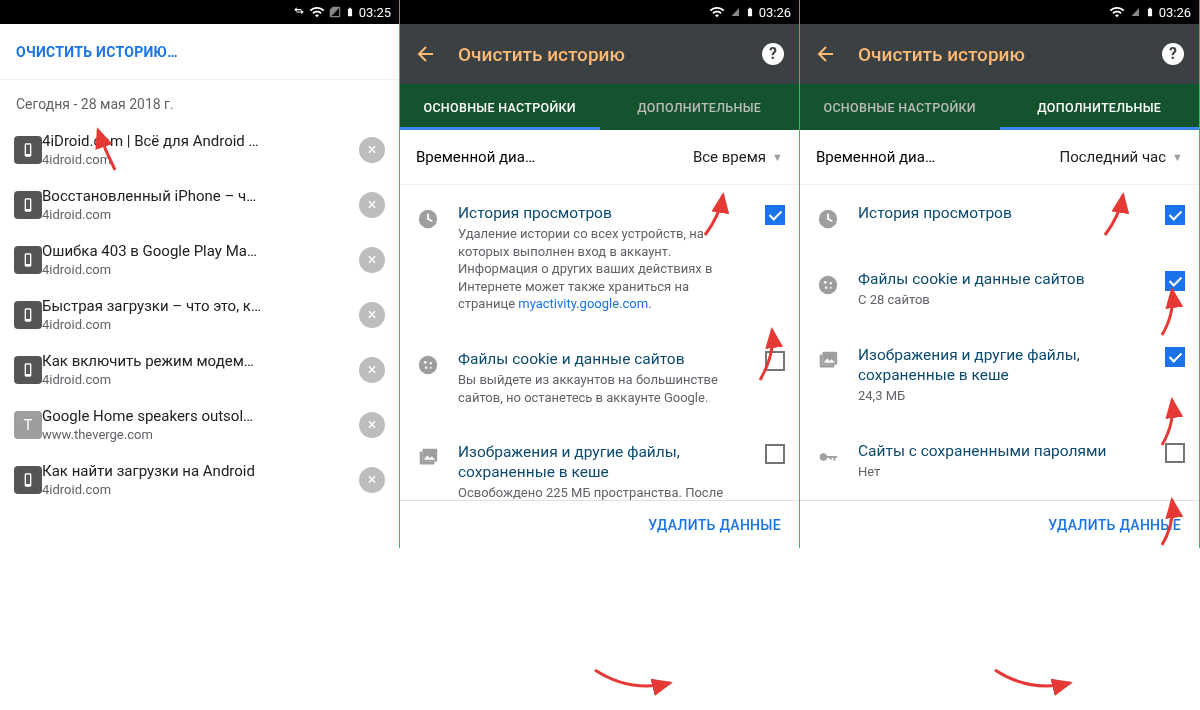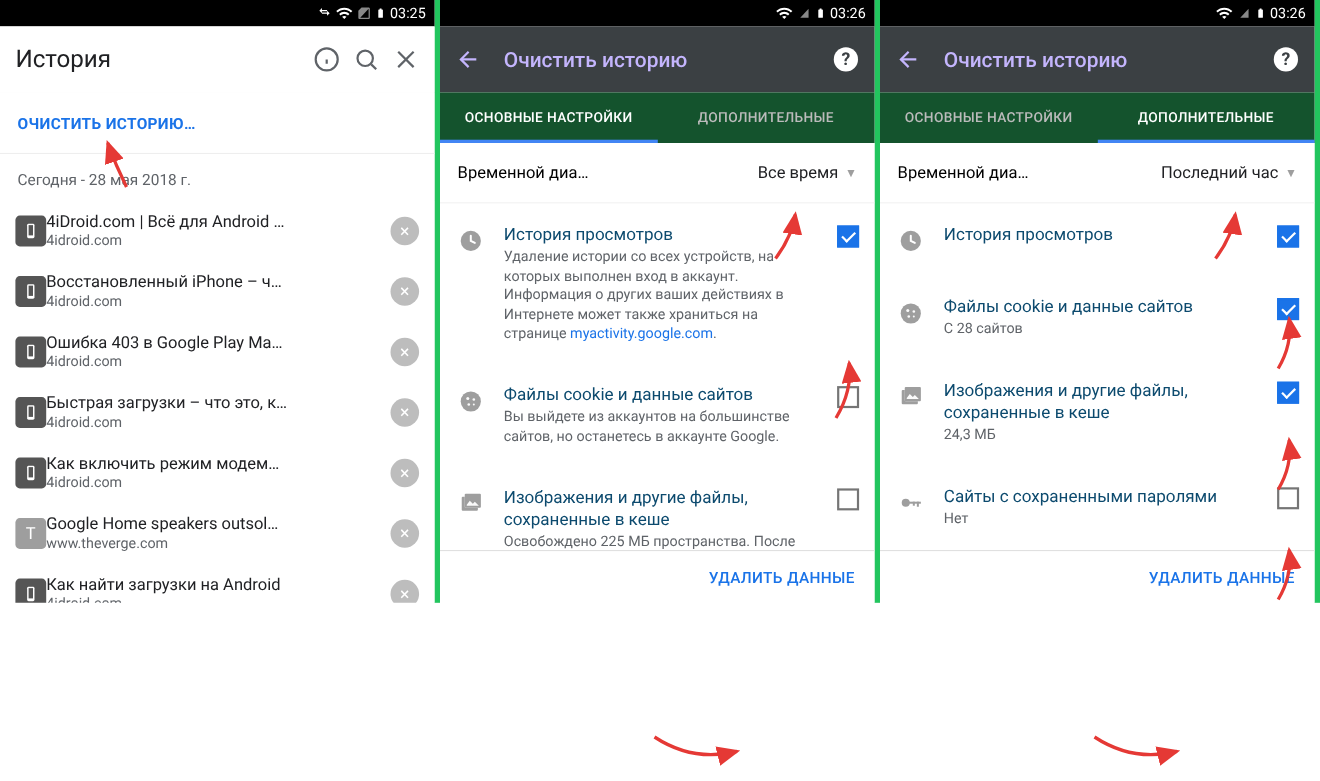--- a/index.html
+++ b/index.html
@@ -8,21 +8,21 @@
     background: #fff;
     width: 1200px;
     height: 710px;
     display: flex;
     overflow: hidden;
     position: relative;
   }
   .screen {
     width: 400px;
     height: 548px;
-    border-right: 5px solid #22c55e;
+    border-right: 1px solid #22c55e;
     display: flex;
     flex-direction: column;
     position: relative;
     background: #fafafa;
   }
   .screen:last-child { border-right: none; }
   .status-bar {
     height: 24px;
     background: #000;
     color: #fff;
@@ -44,21 +44,21 @@
   }
   .app-bar-light .title {
     font-size: 22px;
     color: #202124;
     font-weight: 400;
     flex: 1;
   }
   .app-bar-light .ic { width:24px; height:24px; color:#5f6368; cursor:pointer; }
   .app-bar-dark {
     background: #3b4043;
-    color: #c4b5fd;
+    color: #fdba74;
     height: 60px;
     display: flex;
     align-items: center;
     padding: 0 14px;
     gap: 20px;
   }
   .app-bar-dark .title { font-size: 19px; flex:1; font-weight:500; }
   .app-bar-dark .ic { width:24px; height:24px; cursor:pointer; }
   .tabs {
     background: #14532d;
@@ -196,36 +196,20 @@
         </svg>
       <svg width="14" height="14" viewBox="0 0 24 24" fill="#888">
           <path d="M19 5v14H6l13-14zm0-2H8L3 8v11c0 1.1.9 2 2 2h14c1.1 0 2-.9 2-2V5c0-1.1-.9-2-2-2z"></path>
         </svg>
       <svg width="10" height="16" viewBox="0 0 24 24" fill="currentColor">
           <path d="M15.67 4H14V2h-4v2H8.33C7.6 4 7 4.6 7 5.33v15.33C7 21.4 7.6 22 8.33 22h7.33c.74 0 1.34-.6 1.34-1.33V5.33C17 4.6 16.4 4 15.67 4z"></path>
         </svg>
     </span>
     <span>03:25</span>
   </div>
-  <div class="app-bar-light">
-    <span class="title">История</span>
-    <svg class="ic" viewBox="0 0 24 24" fill="none" stroke="currentColor" stroke-width="2">
-        <circle cx="12" cy="12" r="10"></circle>
-        <line x1="12" y1="8" x2="12" y2="8"></line>
-        <line x1="12" y1="12" x2="12" y2="16"></line>
-      </svg>
-    <svg class="ic" viewBox="0 0 24 24" fill="none" stroke="currentColor" stroke-width="2">
-        <circle cx="11" cy="11" r="7"></circle>
-        <line x1="21" y1="21" x2="16.5" y2="16.5"></line>
-      </svg>
-    <svg class="ic" viewBox="0 0 24 24" fill="none" stroke="currentColor" stroke-width="2">
-        <line x1="5" y1="5" x2="19" y2="19"></line>
-        <line x1="19" y1="5" x2="5" y2="19"></line>
-      </svg>
-  </div>
   <div class="clear-link-row">
     <span class="clear-link">ОЧИСТИТЬ ИСТОРИЮ…</span>
   </div>
   <div class="date-heading">Сегодня - 28 мая 2018 г.</div>
   <div class="history-list" id="hist-list">
       <div class="history-item">
         <div class="fav-icon">
           <svg width="16" height="16" viewBox="0 0 24 24" fill="#fff">
             <rect x="7" y="2" width="10" height="20" rx="2"></rect>
             <rect x="9" y="4" width="6" height="14" fill="#555"></rect>

